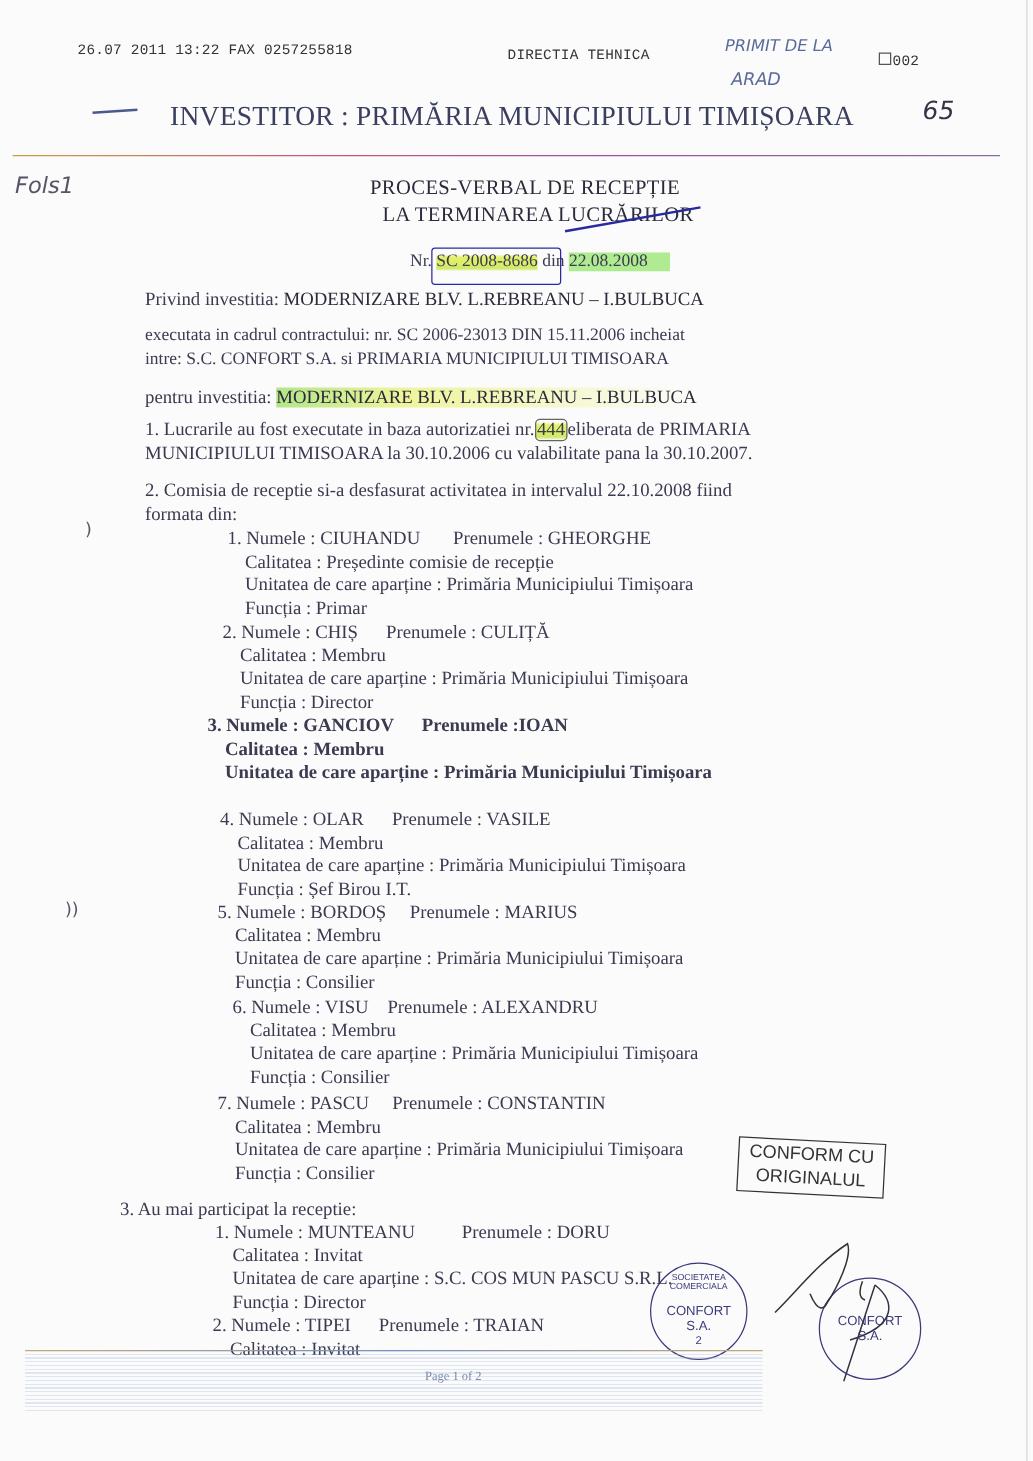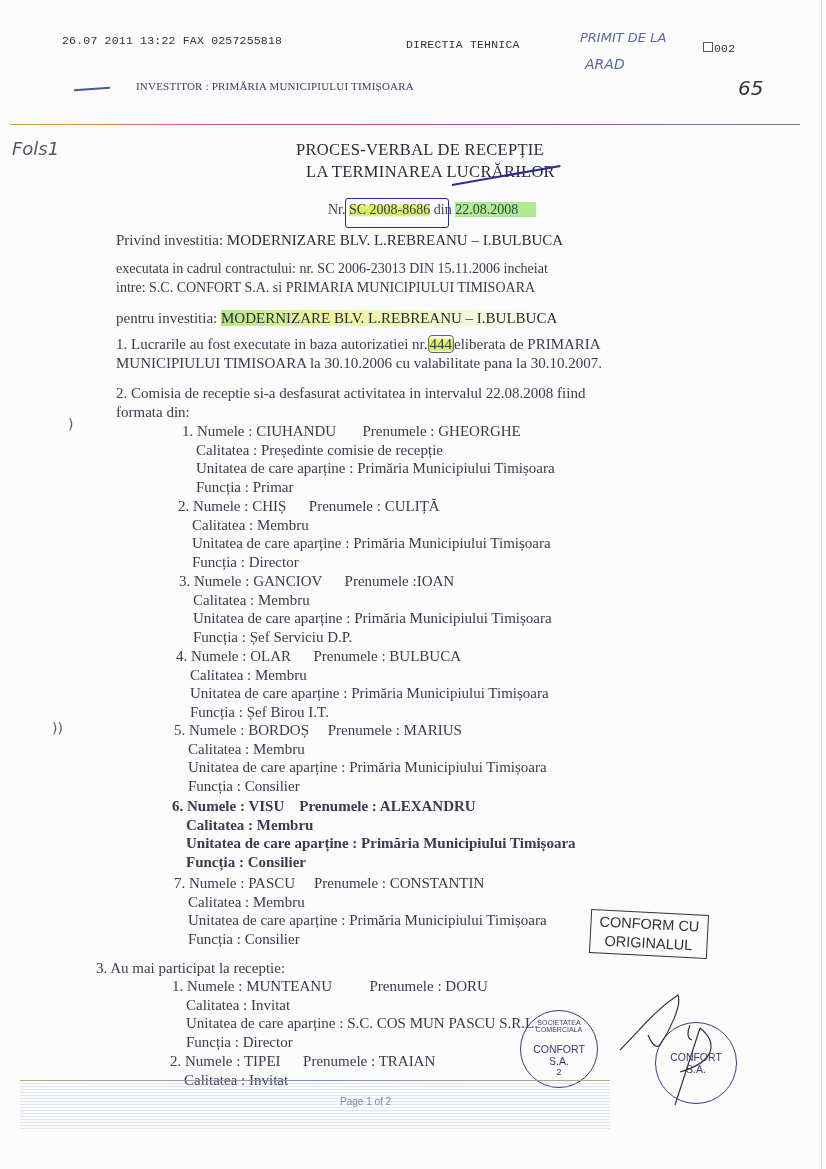--- a/index.html
+++ b/index.html
@@ -6,21 +6,21 @@
     body {
       width: 826px; height: 1169px; position: relative; overflow: hidden;
       background: #fbfbfb;
       font-family: "Liberation Serif", "DejaVu Serif", serif;
       color: #2a2a3a;
     }
     .page-edge { position: absolute; top: 0; right: 4px; width: 1px; height: 1169px; background: #d8d8d8; }
     .abs { position: absolute; white-space: nowrap; }
     .fax { font-family: "Liberation Mono", "DejaVu Sans Mono", monospace; font-size: 11.5px; color: #333; letter-spacing: 0.2px; }
     .hand { font-family: "DejaVu Sans", sans-serif; font-style: italic; color: #5a6a9a; }
-    .investor { font-size: 11px; color: #3a3f60; letter-spacing: 0.2px; text-align: center; }
+    .investor { font-size: 22px; color: #3a3f60; letter-spacing: 0.2px; text-align: center; }
     .rule { position: absolute; left: 10px; width: 790px; height: 1px;
       background: linear-gradient(90deg,#c9a040 0%, #c85a7a 30%, #a050a0 60%, #8a6aa0 100%); }
     .title { font-size: 16.5px; color: #2a2a3a; letter-spacing: 0.3px; }
     .body-text { font-size: 15px; color: #3a3a50; font-family: Liberation Serif, serif; }
     .caps { color: #2a2a3a; }
     .hl-yellow { background: linear-gradient(180deg, rgba(235,240,60,0.0) 10%, rgba(225,240,80,0.85) 25%, rgba(200,230,80,0.85) 85%, rgba(235,240,60,0) 100%); }
     .hl-green { background: rgba(150,230,110,0.75); padding-right: 18px; }
     .box-ink { position: absolute; border: 1.5px solid #2a2aa0; border-radius: 3px; }
     .member { position: absolute; font-size: 15px; color: #3a3a50; line-height: 18.7px; }
     .member .row { white-space: nowrap; }
@@ -31,21 +31,21 @@
       text-align: center; line-height: 19px; padding: 2px 8px; background: rgba(251,251,251,0.7);
     }
     .stamp-round {
       position: absolute; border: 1.5px solid #3a3a7a; border-radius: 50%;
       font-family: "Liberation Sans", "DejaVu Sans", sans-serif; font-size: 10.5px; color: #3a3a7a;
       text-align: center;
     }
     .scan-noise { position: absolute; left: 20px; width: 590px; height: 1px; }
     .footer-band { position: absolute; left: 20px; top: 1080px; width: 590px; height: 50px;
       background: repeating-linear-gradient(180deg, rgba(170,190,220,0.35) 0px, rgba(170,190,220,0.35) 1px, transparent 1px, transparent 3px); }
-    .footer-text { font-family: Liberation Sans, sans-serif; font-size: 10px; color: #7a8aaa; }
+    .footer-text { font-family: Liberation Serif, serif; font-size: 10px; color: #7a8aaa; }
     .margin-mark { position: absolute; color: #556; font-size: 14px; font-family: "DejaVu Sans", sans-serif; }
   </style>
 </head>
 <body>
 
 <div class="page-edge"></div>
 
 <div class="abs fax" style="left:62px; top:34px;">
   <span>26.07 2011 13:22</span>
   <span>FAX</span>
@@ -87,54 +87,53 @@
 <div class="abs body-text" style="left:116px; top:310px;">
   <span>pentru investitia:</span>
   <span class="caps hl-yellow" style="background:linear-gradient(90deg, rgba(150,220,90,0.7) 0%, rgba(230,240,90,0.6) 30%, rgba(230,240,90,0.0) 100%);">MODERNIZARE BLV. L.REBREANU – I.BULBUCA</span>
 </div>
 
 <div class="abs body-text" style="left:116px; top:336px;">
   <span>1. Lucrarile au fost executate in baza autorizatiei nr.</span><span class="hl-yellow" style="border:1px solid #666;border-radius:4px;padding:0 1px;">444</span><span>eliberata de PRIMARIA</span>
 </div>
 <div class="abs body-text" style="left:116px; top:355px;">MUNICIPIULUI TIMISOARA la 30.10.2006 cu valabilitate pana la 30.10.2007.</div>
 
-<div class="abs body-text" style="left:116px; top:385px;">2. Comisia de receptie si-a desfasurat activitatea in intervalul 22.08.2008 fiind</div>
+<div class="abs body-text" style="left:116px; top:385px;">2. Comisia de receptie si-a desfasurat activitatea in intervalul 22.10.2008 fiind</div>
 <div class="abs body-text" style="left:116px; top:404px;">formata din:</div>
 
 <div class="member" style="left:182px; top:422px;">
   <div class="row"><span>1.</span> <span>Numele :</span> <span>CIUHANDU</span> &nbsp;&nbsp;&nbsp;&nbsp;&nbsp; <span>Prenumele :</span> <span>GHEORGHE</span></div>
   <div class="row indent"><span>Calitatea :</span> <span>Președinte comisie de recepție</span></div>
   <div class="row indent"><span>Unitatea de care aparține :</span> <span>Primăria Municipiului Timișoara</span></div>
   <div class="row indent"><span>Funcția :</span> <span>Primar</span></div>
 </div>
 <div class="member" style="left:178px; top:497px;">
   <div class="row"><span>2.</span> <span>Numele :</span> <span>CHIȘ</span> &nbsp;&nbsp;&nbsp;&nbsp; <span>Prenumele :</span> <span>CULIȚĂ</span></div>
   <div class="row indent"><span>Calitatea :</span> <span>Membru</span></div>
   <div class="row indent"><span>Unitatea de care aparține :</span> <span>Primăria Municipiului Timișoara</span></div>
   <div class="row indent"><span>Funcția :</span> <span>Director</span></div>
 </div>
-<div class="member" style="left:179px; top:572px;">
+<div class="member" style="left:166px; top:572px;font-weight:bold;">
   <div class="row"><span>3.</span> <span>Numele :</span> <span>GANCIOV</span> &nbsp;&nbsp;&nbsp;&nbsp; <span>Prenumele :</span><span>IOAN</span></div>
   <div class="row indent"><span>Calitatea :</span> <span>Membru</span></div>
   <div class="row indent"><span>Unitatea de care aparține :</span> <span>Primăria Municipiului Timișoara</span></div>
-  <div class="row indent"><span>Funcția :</span> <span>Șef Serviciu D.P.</span></div>
 </div>
 <div class="member" style="left:176px; top:647px;">
-  <div class="row"><span>4.</span> <span>Numele :</span> <span>OLAR</span> &nbsp;&nbsp;&nbsp;&nbsp; <span>Prenumele :</span> <span>BULBUCA</span></div>
+  <div class="row"><span>4.</span> <span>Numele :</span> <span>OLAR</span> &nbsp;&nbsp;&nbsp;&nbsp; <span>Prenumele :</span> <span>VASILE</span></div>
   <div class="row indent"><span>Calitatea :</span> <span>Membru</span></div>
   <div class="row indent"><span>Unitatea de care aparține :</span> <span>Primăria Municipiului Timișoara</span></div>
   <div class="row indent"><span>Funcția :</span> <span>Șef Birou I.T.</span></div>
 </div>
 <div class="member" style="left:174px; top:721px;">
   <div class="row"><span>5.</span> <span>Numele :</span> <span>BORDOȘ</span> &nbsp;&nbsp;&nbsp; <span>Prenumele :</span> <span>MARIUS</span></div>
   <div class="row indent"><span>Calitatea :</span> <span>Membru</span></div>
   <div class="row indent"><span>Unitatea de care aparține :</span> <span>Primăria Municipiului Timișoara</span></div>
   <div class="row indent"><span>Funcția :</span> <span>Consilier</span></div>
 </div>
-<div class="member" style="left:172px; top:797px;font-weight:bold;">
+<div class="member" style="left:186px; top:797px;">
   <div class="row"><span>6.</span> <span>Numele :</span> <span>VISU</span> &nbsp;&nbsp; <span>Prenumele :</span> <span>ALEXANDRU</span></div>
   <div class="row indent"><span>Calitatea :</span> <span>Membru</span></div>
   <div class="row indent"><span>Unitatea de care aparține :</span> <span>Primăria Municipiului Timișoara</span></div>
   <div class="row indent"><span>Funcția :</span> <span>Consilier</span></div>
 </div>
 <div class="member" style="left:174px; top:874px;">
   <div class="row"><span>7.</span> <span>Numele :</span> <span>PASCU</span> &nbsp;&nbsp;&nbsp; <span>Prenumele :</span> <span>CONSTANTIN</span></div>
   <div class="row indent"><span>Calitatea :</span> <span>Membru</span></div>
   <div class="row indent"><span>Unitatea de care aparține :</span> <span>Primăria Municipiului Timișoara</span></div>
   <div class="row indent"><span>Funcția :</span> <span>Consilier</span></div>

